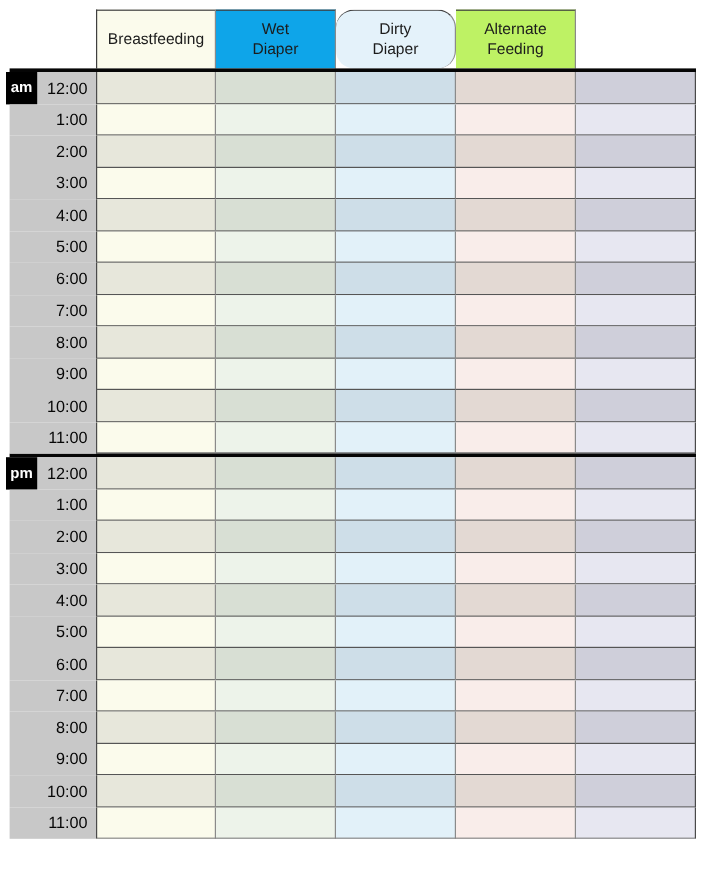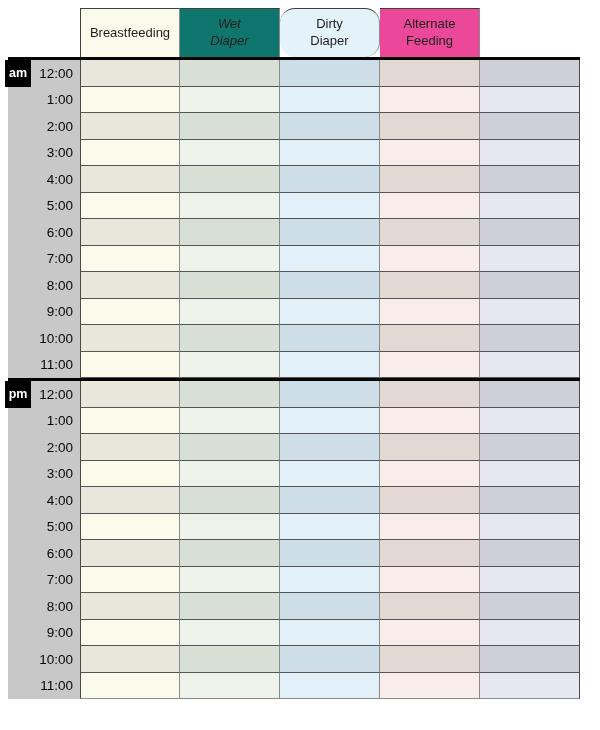--- a/index.html
+++ b/index.html
@@ -88,25 +88,25 @@
   .cell.bottom { border-bottom: 1px solid #8a8a8a; }
 </style>
 </head>
 <body>
 
 <div class="sheet-wrap">
   <div class="log-table">
     <div class="corner"></div>
 
   <div class="hcell first" style="background: rgb(251, 251, 236);">Breastfeeding</div>
-      <div class="hcell" style="background: #0f766e; font-style: italic;">Wet
+      <div class="hcell" style="background: #0ea5e9;">Wet
 Diaper</div>
       <div class="hcell" style="background: rgb(228, 242, 250); border-radius: 15px;">Dirty
 Diaper</div>
-      <div class="hcell" style="background: #ec4899;">Alternate
+      <div class="hcell" style="background: #bef264;">Alternate
 Feeding</div>
       <div class="divider"></div>
       <div class="tcell" style="background: rgb(200, 200, 200);">
         <div class="badge" style="background: rgb(0, 0, 0); color: rgb(255, 255, 255);">am</div>
         <div>12:00</div>
       </div>
       <div class="cell first" style="background: rgb(231, 231, 219);"></div>
       <div class="cell" style="background: rgb(216, 223, 212);"></div>
       <div class="cell" style="background: rgb(206, 222, 232);"></div>
       <div class="cell" style="background: rgb(227, 217, 211);"></div>

